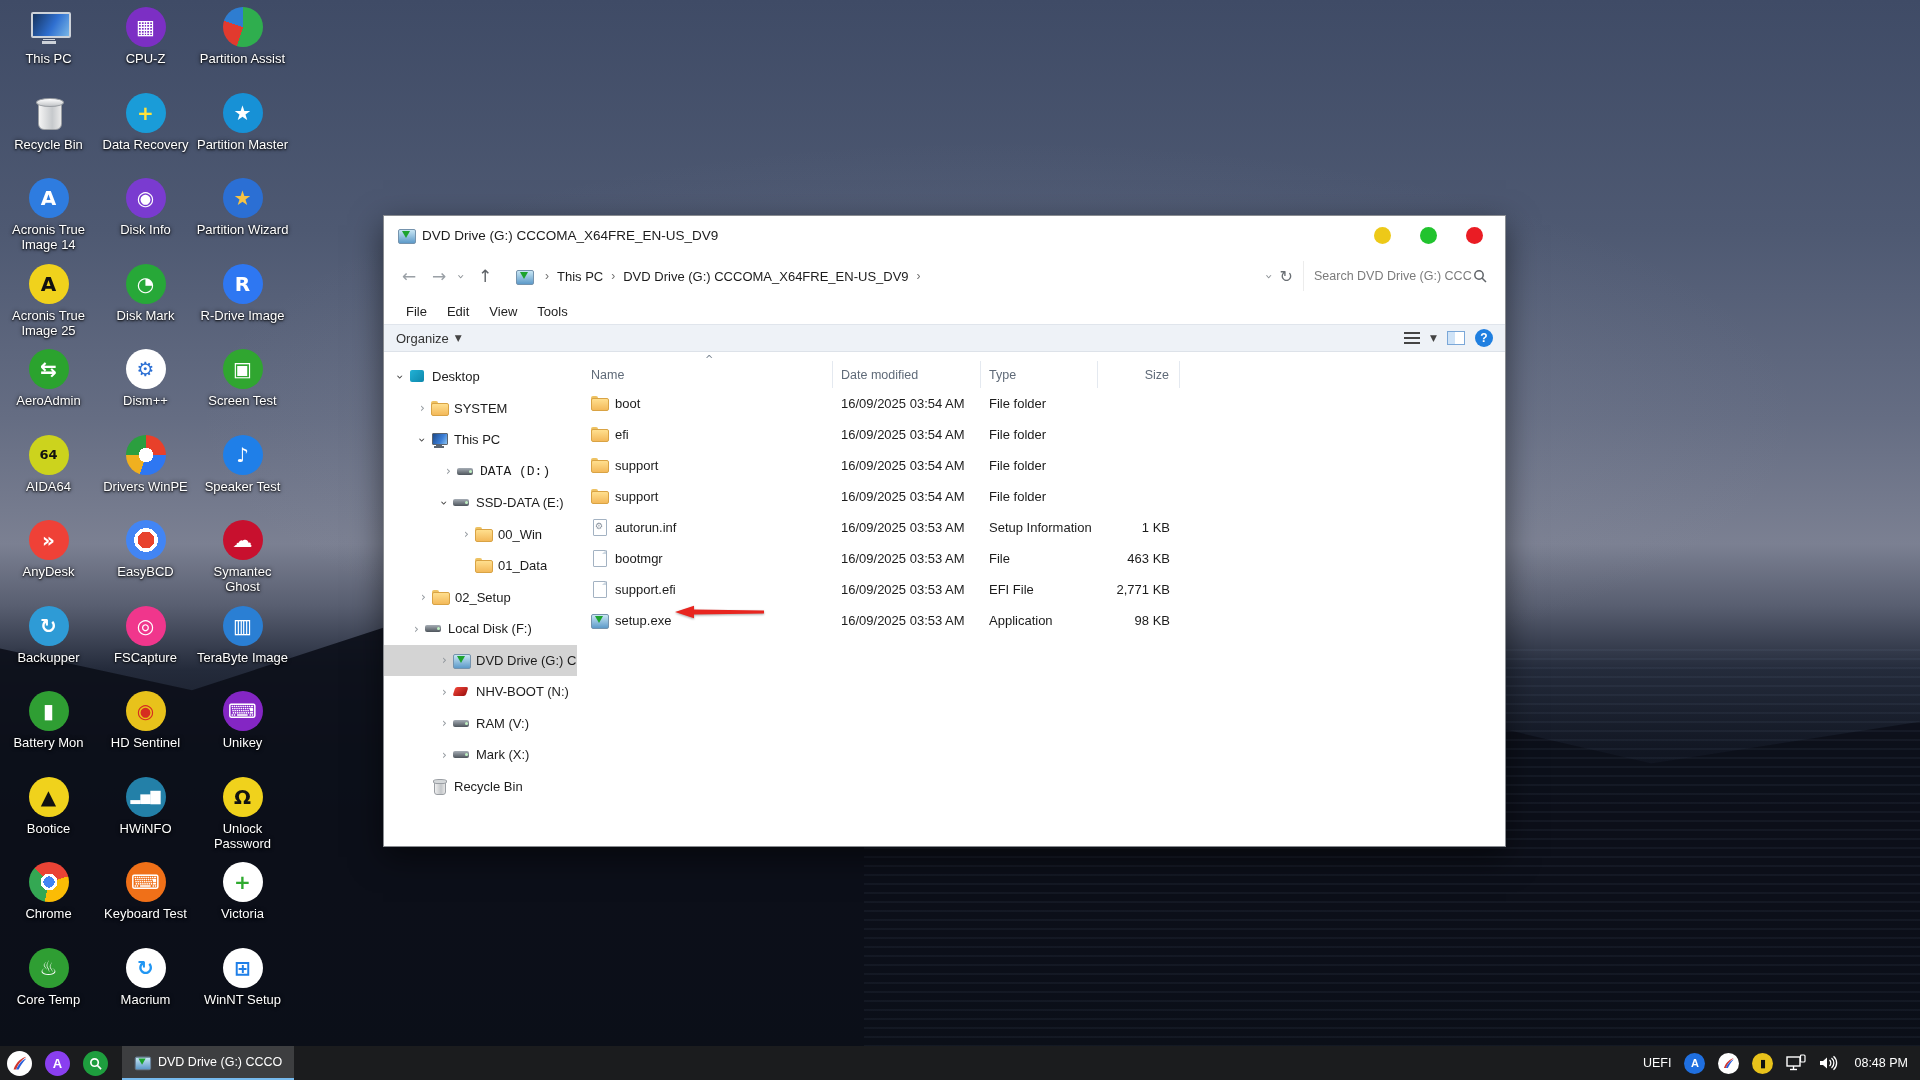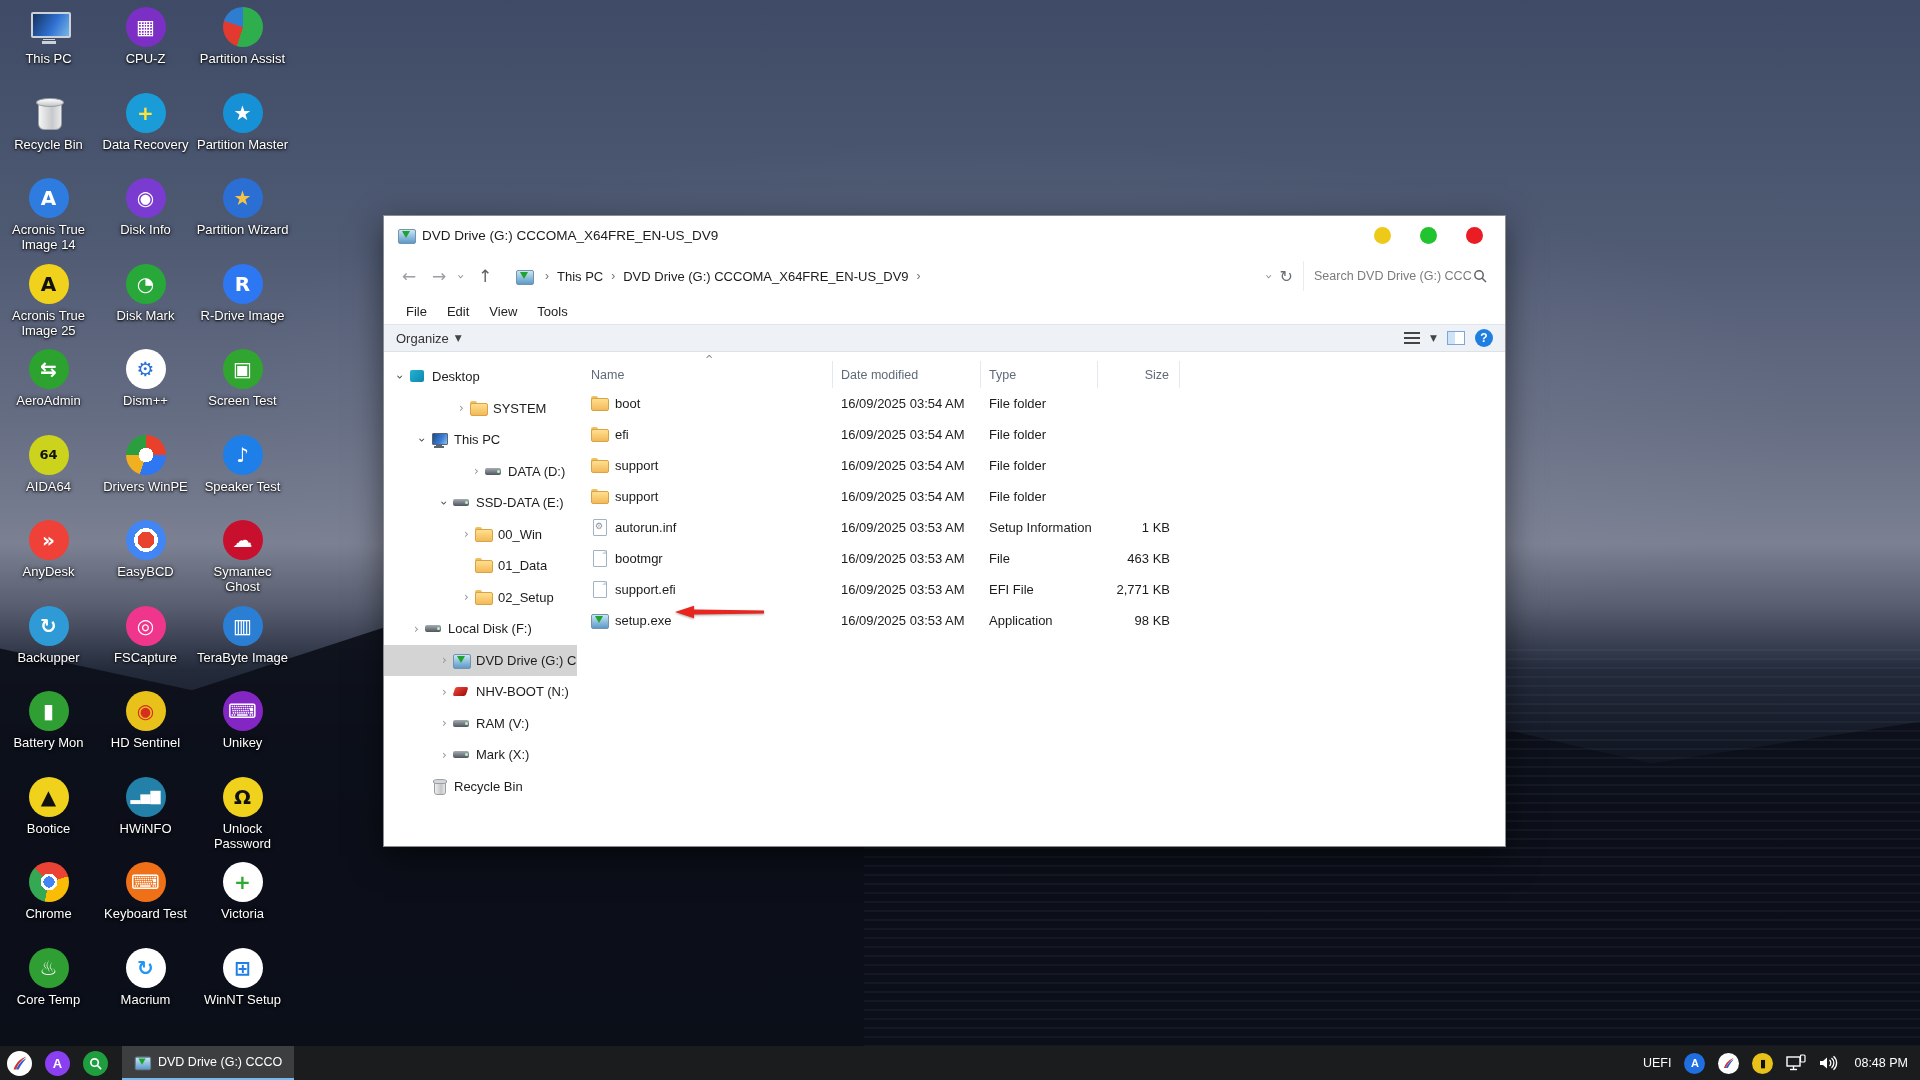--- a/index.html
+++ b/index.html
@@ -456,51 +456,51 @@
 
   <div class="content">
 
     <div class="tree">
 
     <div class="t-row" style="padding-left: 8px;">
           <span class="tw glyph open"></span>
           <span class="ic ic-desktop"></span>
           <span class="t-label">Desktop</span>
         </div>
-        <div class="t-row" style="padding-left: 30px; margin-left: 39px;">
+        <div class="t-row" style="padding-left: 30px;">
           <span class="tw glyph closed"></span>
           <span class="ic ic-folder"></span>
           <span class="t-label">SYSTEM</span>
         </div>
         <div class="t-row" style="padding-left: 30px;">
           <span class="tw glyph open"></span>
           <span class="ic ic-monitor"></span>
           <span class="t-label">This PC</span>
         </div>
-        <div class="t-row" style="padding-left: 84px;">
+        <div class="t-row" style="padding-left: 56px; font-family: Liberation Mono, monospace;">
           <span class="tw glyph closed"></span>
           <span class="ic ic-drive"></span>
           <span class="t-label">DATA (D:)</span>
         </div>
         <div class="t-row" style="padding-left: 52px; align-items: center;">
           <span class="tw glyph open"></span>
           <span class="ic ic-drive"></span>
           <span class="t-label">SSD-DATA (E:)</span>
         </div>
         <div class="t-row" style="padding-left: 74px;">
           <span class="tw glyph closed"></span>
           <span class="ic ic-folder"></span>
           <span class="t-label">00_Win</span>
         </div>
         <div class="t-row" style="padding-left: 74px;">
           <span class="tw glyph none"></span>
           <span class="ic ic-folder"></span>
           <span class="t-label">01_Data</span>
         </div>
-        <div class="t-row" style="padding-left: 74px;">
+        <div class="t-row" style="padding-left: 31px;">
           <span class="tw glyph closed"></span>
           <span class="ic ic-folder"></span>
           <span class="t-label">02_Setup</span>
         </div>
         <div class="t-row" style="padding-left: 24px;">
           <span class="tw glyph closed"></span>
           <span class="ic ic-drive"></span>
           <span class="t-label">Local Disk (F:)</span>
         </div>
         <div class="t-row sel" style="padding-left: 52px;">

